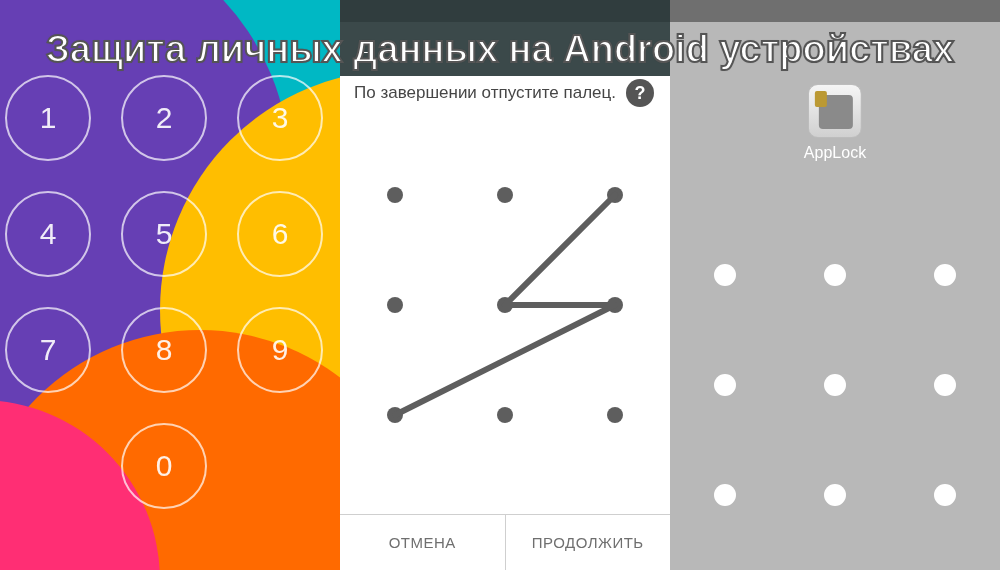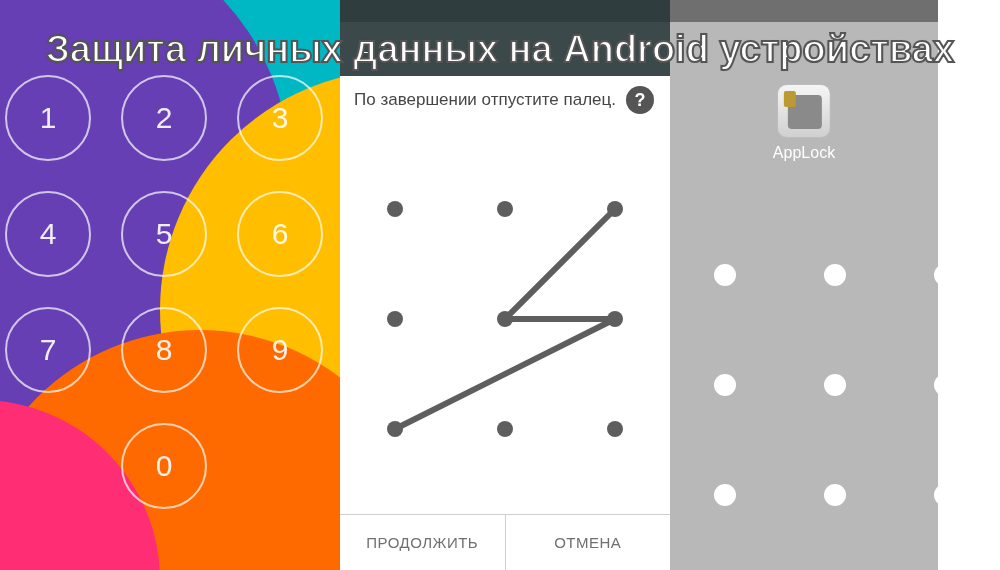--- a/index.html
+++ b/index.html
@@ -22,21 +22,21 @@
     color: #fff;
     -webkit-text-stroke: 2px #555;
     text-shadow: 0 0 2px rgba(0,0,0,.3);
     z-index: 50;
     pointer-events: none;
   }
   
   .panel { height: 570px; position: relative; overflow: hidden; }
   .panel-left   { width: 340px; }
   .panel-middle { width: 330px; }
-  .panel-right  { width: 268px; }
+  .panel-right  { width: 330px; }
 
   
   .panel-left { background: #1e1e26; }
   .circ-bg { position: absolute; border-radius: 50%; filter: blur(.3px); }
   .c-purple { width: 500px; height: 500px; background: #663fb4; left: -210px; top: -80px; }
   .c-teal   { width: 520px; height: 520px; background: #00b8c4; left: -120px; top: -200px; }
   .c-yellow { width: 480px; height: 480px; background: #ffbe00; left: 160px; top: 70px; }
   .c-orange { width: 460px; height: 460px; background: #ff6a00; left: -30px; top: 330px; }
   .c-pink   { width: 360px; height: 360px; background: #ff2e74; left: -200px; top: 400px; }
 
@@ -66,21 +66,21 @@
   }
   .appbar {
     height: 54px; background:#3b494a;
     display:flex; align-items:center; gap:18px;
     padding:0 14px;
     color:#fff; font-size:19px; font-weight:400;
   }
   .back-arrow { font-size:22px; line-height:1; cursor:pointer; }
   .hint-row {
     display:flex; align-items:center; gap:10px;
-    padding:10px 14px;
+    padding:3px 14px;
     color:#464646; font-size:17px;
     background:#fff;
   }
   .hint-q {
     width:28px; height:28px; border-radius:50%;
     background:#555; color:#fff;
     display:flex; align-items:center; justify-content:center;
     font-weight:700; font-size:18px;
   }
   .pattern-area {
@@ -173,22 +173,22 @@
       <div class="dot-m" style="left: 157px; top: 187px;"></div>
       <div class="dot-m" style="left: 267px; top: 187px;"></div>
       <div class="dot-m" style="left: 47px; top: 297px;"></div>
       <div class="dot-m" style="left: 157px; top: 297px;"></div>
       <div class="dot-m" style="left: 267px; top: 297px;"></div>
       <svg width="100%" height="100%" style="position: absolute; left: 0px; top: 0px; pointer-events: none;">
         <polyline points="275,85 165,195 275,195 55,305" fill="none" stroke="#5e5e5e" stroke-width="6" stroke-linecap="round" stroke-linejoin="round"></polyline>
       </svg>
     </div>
   <div class="footer-m">
+    <div class="footer-btn">ОТМЕНА</div>
     <div class="footer-btn">ПРОДОЛЖИТЬ</div>
-    <div class="footer-btn">ОТМЕНА</div>
   </div>
 </div>
 
 <div class="panel panel-right">
   <div class="statusbar-r"></div>
   <div class="applock-icon">
     <div class="applock-img"></div>
     <div class="applock-label">AppLock</div>
   </div>
   <div class="pattern-area-r" id="pattern-r">

